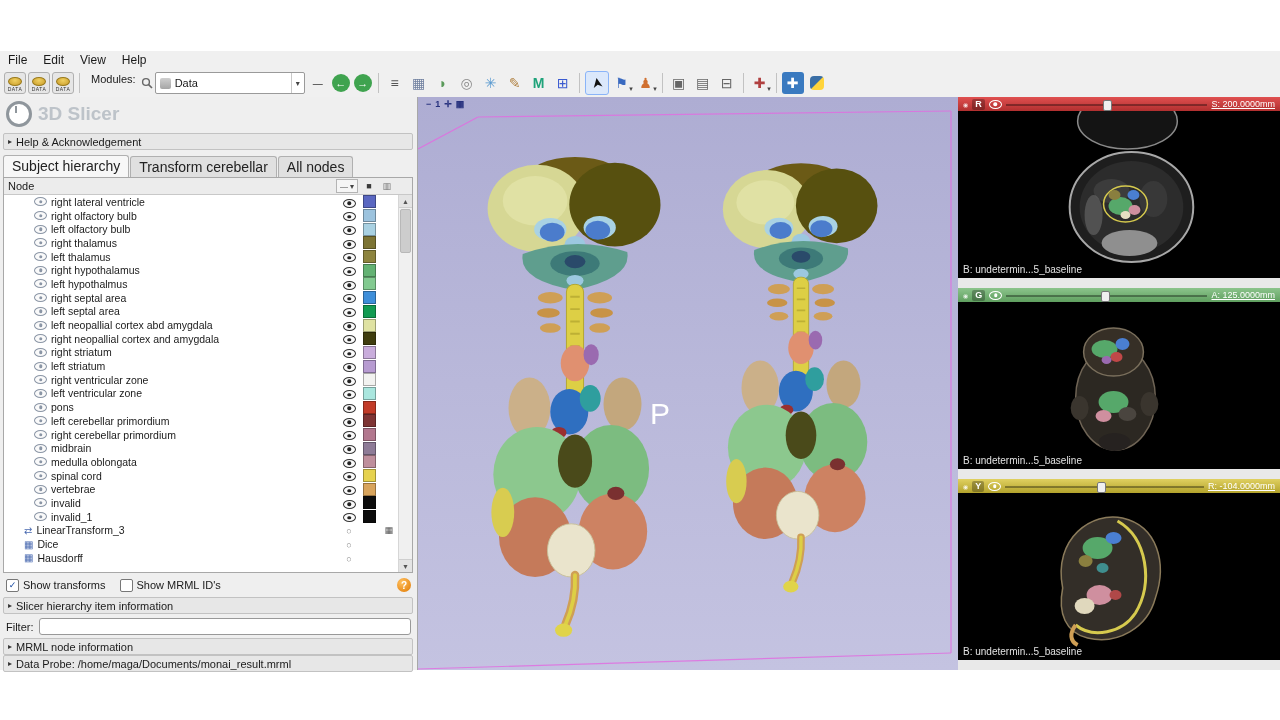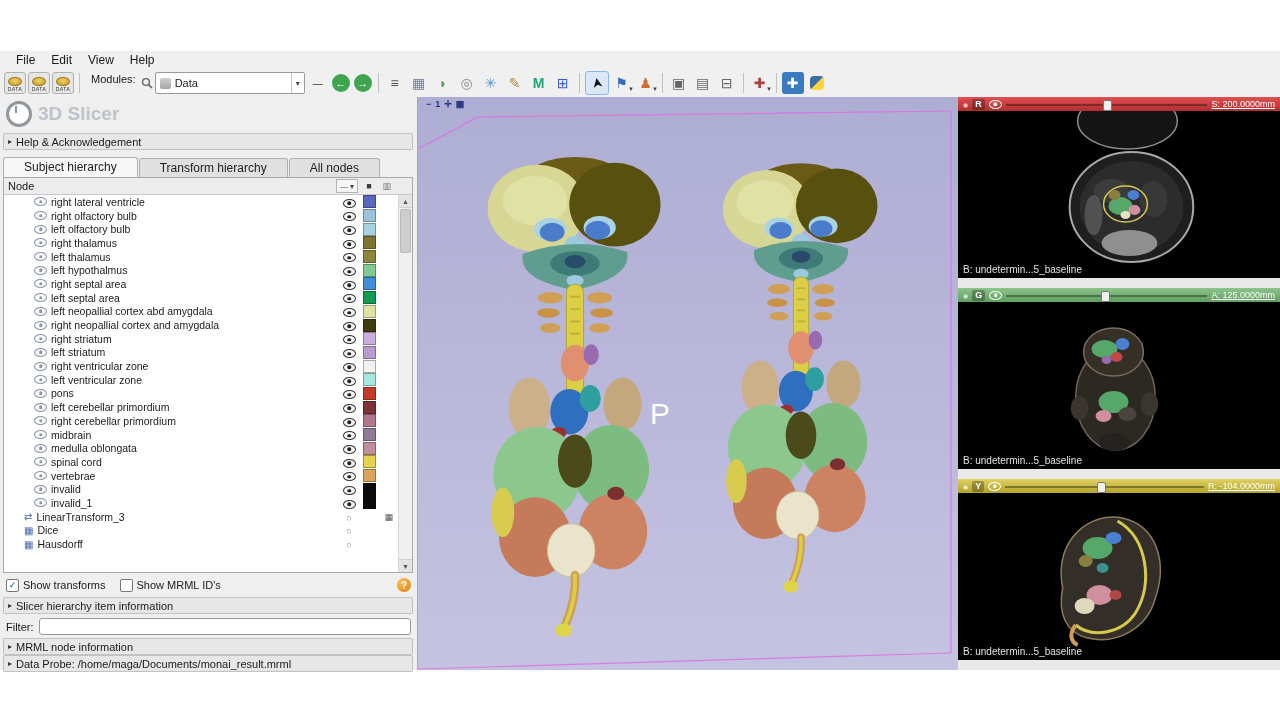--- a/index.html
+++ b/index.html
@@ -1,21 +1,21 @@
 <!DOCTYPE html>
 <html><head>
 <meta charset="utf-8">
 <style>
   html,body{margin:0;padding:0;background:#fff;}
   .stage{position:relative;width:1280px;height:720px;background:#fff;overflow:hidden;
          font-family:"Liberation Sans",sans-serif;color:#1a1a1a;}
   .app{position:absolute;left:0;top:51px;width:1280px;height:619px;background:#efefef;}
 
   
-  .menubar{height:18px;display:flex;align-items:center;padding-left:8px;font-size:12px;background:#f0f0f0;}
+  .menubar{height:18px;display:flex;align-items:center;padding-left:0;font-size:12px;background:#f0f0f0;}
   .menu-item{padding:1px 8px;cursor:default;}
 
   
   .toolbar{height:28px;display:flex;align-items:center;gap:2px;padding:0 4px;background:#f0f0f0;
            border-bottom:1px solid #cfcfcf;}
   .tool-icon{width:22px;height:22px;display:inline-flex;align-items:center;justify-content:center;
              font-size:14px;border-radius:3px;position:relative;}
   .tool-icon.active{border:1px solid #8ab4f8;background:#dbe8fb;}
   .tool-icon .dd{font-size:7px;color:#444;position:absolute;right:0;bottom:1px;}
   .tool-sep{width:1px;height:20px;background:#c2c2c2;margin:0 3px;}
@@ -40,21 +40,21 @@
   
   .left-panel{width:417px;position:relative;background:#efefef;border-right:1px solid #a8a8a8;flex:none;}
   .logo-row{position:absolute;top:2px;left:6px;height:30px;display:flex;align-items:center;gap:6px;}
   .logo-circle{width:20px;height:20px;border:3px solid #8f969c;border-radius:50%;background:#fff;position:relative;}
   .logo-circle::after{content:"";position:absolute;left:6px;top:2px;width:2px;height:7px;background:#8f969c;}
   .logo-text{font-size:19px;font-weight:bold;color:#bdc3c9;}
   .bar{position:absolute;left:3px;right:4px;height:15px;background:#e7e7e7;border:1px solid #c2c2c2;
        border-radius:2px;display:flex;align-items:center;padding:0 4px;font-size:11px;gap:4px;}
   .bar .tri{font-size:8px;color:#333;}
   .tabs{position:absolute;top:60px;left:3px;height:20px;display:flex;align-items:flex-end;}
-  .tab{font-size:12px;padding:2px 20px;border:1px solid #b0b0b0;border-bottom:none;background:#e0e0e0;
+  .tab{font-size:14px;padding:2px 8px;border:1px solid #b0b0b0;border-bottom:none;background:#e0e0e0;
        border-radius:3px 3px 0 0;margin-right:1px;color:#222;}
   .tab.active{background:#f7f7f7;padding-bottom:3px;}
   .tree{position:absolute;top:80px;left:3px;right:4px;height:394px;background:#fff;border:1px solid #a8a8a8;}
   .tree-header{height:16px;background:#ececec;border-bottom:1px solid #c8c8c8;display:flex;align-items:center;
                font-size:11px;padding:0 2px 0 4px;gap:4px;}
   .hdr-combo{margin-left:auto;display:flex;align-items:center;border:1px solid #b4b4b4;background:#f5f5f5;
              height:12px;padding:0 3px;font-size:8px;gap:2px;color:#444;}
   .hdr-ico{font-size:9px;width:14px;text-align:center;}
   .rows{position:absolute;top:17px;left:0;right:13px;bottom:0;overflow:hidden;}
   .row{height:13.7px;display:flex;align-items:center;font-size:10.5px;white-space:nowrap;}
@@ -229,21 +229,21 @@
           <span class="logo-text">3D Slicer</span>
         </div>
 
         <div class="bar" style="top:36px;">
           <span class="tri">▸</span>
           <span>Help &amp; Acknowledgement</span>
         </div>
 
         <div class="tabs">
           <span class="tab active">Subject hierarchy</span>
-          <span class="tab">Transform hierarchy</span>
+          <span class="tab">Transform cerebellar</span>
           <span class="tab">All nodes</span>
         </div>
 
         <div class="tree">
           <div class="tree-header">
             <span>Node</span>
             <span class="hdr-combo">—<span>▾</span></span>
             <span class="hdr-ico" style="color:#3a3a3a;">■</span>
             <span class="hdr-ico" style="color:#777;">▥</span>
             <span style="width:12px;"></span>
@@ -284,20 +284,29 @@
                   <span class="swatch" style="background: rgb(125, 116, 52);"></span>
                 </span>
                 <span class="col-grid"></span>
               </div>
               <div class="row">
                 <span class="eye dim rico"></span>
                 <span class="lbl">left thalamus</span>
                 <span class="col-eye"><span class="eye"></span></span>
                 <span class="col-color">
                   <span class="swatch" style="background: rgb(141, 132, 62);"></span>
+                </span>
+                <span class="col-grid"></span>
+              </div>
+              <div class="row">
+                <span class="eye dim rico"></span>
+                <span class="lbl">right hypothalamus</span>
+                <span class="col-eye"><span class="eye"></span></span>
+                <span class="col-color">
+                  <span class="swatch" style="background: rgb(99, 178, 115);"></span>
                 </span>
                 <span class="col-grid"></span>
               </div>
               <div class="row">
                 <span class="eye dim rico"></span>
                 <span class="lbl">left hypothalmus</span>
                 <span class="col-eye"><span class="eye"></span></span>
                 <span class="col-color">
                   <span class="swatch" style="background: rgb(130, 202, 144);"></span>
                 </span>

